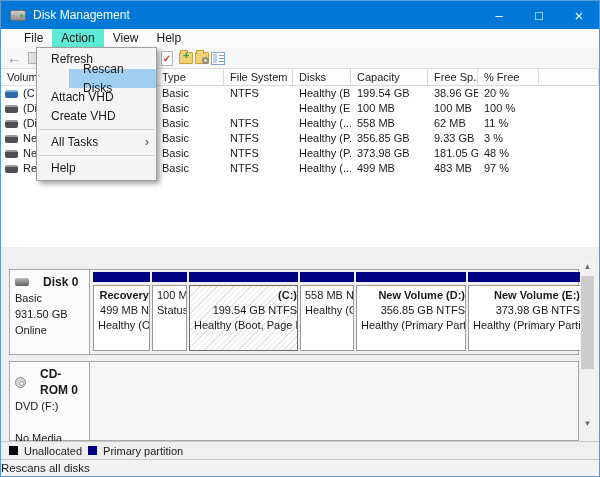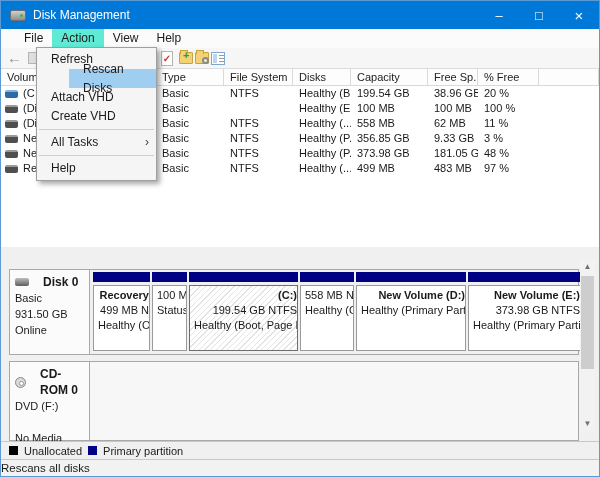--- a/index.html
+++ b/index.html
@@ -272,20 +272,21 @@
           <div class="part-body">
             <div class="pt"></div>
             <div>558 MB N</div>
             <div>Healthy (O</div>
           </div>
         </div>
         <div class="part w5">
           <div class="part-bar"></div>
           <div class="part-body">
             <div class="pt">New Volume (D:)</div>
+            <div>356.85 GB NTFS</div>
             <div>Healthy (Primary Partitio</div>
           </div>
         </div>
         <div class="part w6">
           <div class="part-bar"></div>
           <div class="part-body">
             <div class="pt">New Volume (E:)</div>
             <div>373.98 GB NTFS</div>
             <div>Healthy (Primary Partitio</div>
           </div>

